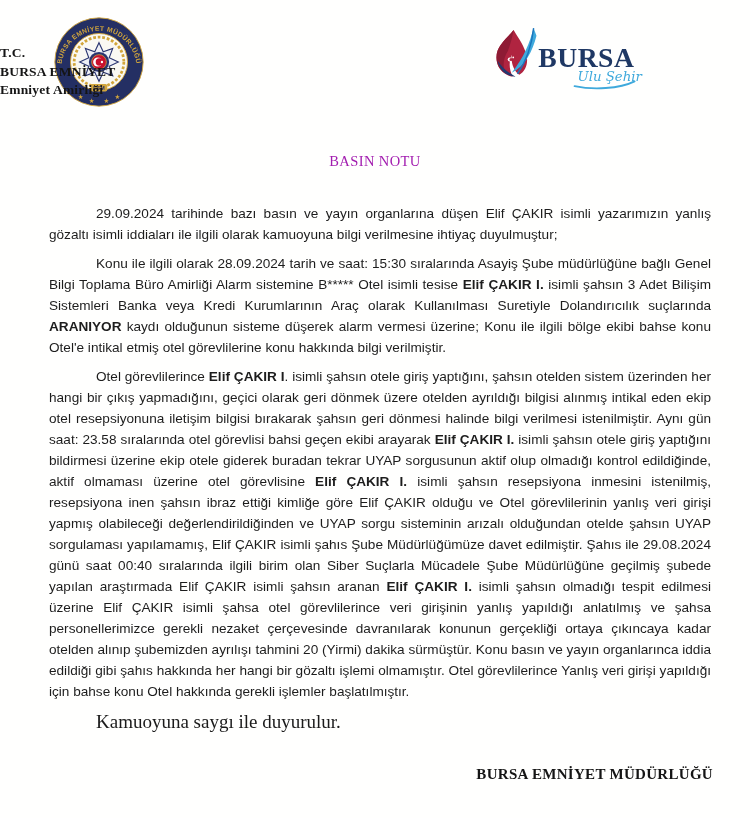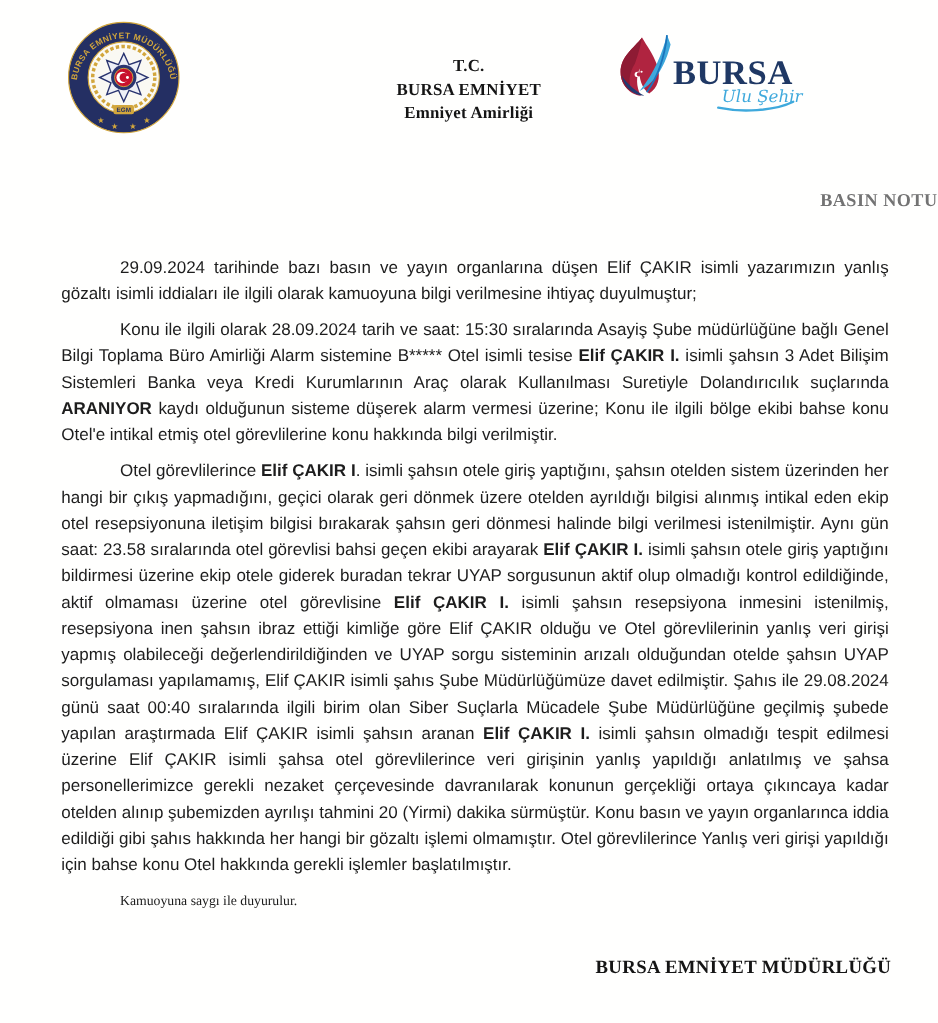--- a/index.html
+++ b/index.html
@@ -3,39 +3,39 @@
 <meta charset="utf-8">
 <style>
   html,body{margin:0;padding:0;background:#ffffff;}
   .page{
     position:relative;width:750px;height:818px;background:#fffffe;
     font-family:"Liberation Sans",sans-serif;color:#1d1d1d;overflow:hidden;
   }
   
   .emblem{position:absolute;left:53px;top:16px;width:92px;height:92px;}
   .gov-title{
-    position:absolute;left:0;right:0;top:44px;text-align:center;
+    position:absolute;left:0;right:0;top:44px;
     font-family:"Liberation Serif",serif;font-weight:bold;
     font-size:13.5px;line-height:18.5px;color:#151515;letter-spacing:.2px;
   }
   .city-logo{position:absolute;left:486px;top:26px;width:160px;height:67px;}
   
   .note-title{
-    position:absolute;left:0;right:0;top:153px;text-align:right;
-    font-family:"Liberation Serif",serif;font-weight:bold;font-size:14.5px;
-    letter-spacing:.4px;color:#737373;
+    position:absolute;left:0;right:0;top:153px;text-align:center;
+    font-family:"Liberation Serif",serif;font-weight:normal;font-size:14.5px;
+    letter-spacing:.4px;color:#a21caf;
   }
   .doc-body{
     position:absolute;left:49px;top:203px;width:662px;
     font-size:13.6px;line-height:21px;text-align:justify;color:#1d1d1d;
   }
   .doc-body p{margin:0 0 8px 0;text-indent:47px;}
   .doc-body b{font-weight:bold;}
   .closing{
-    margin-top:9px;font-family:"Liberation Serif",serif;font-size:11px;
+    margin-top:9px;font-family:"Liberation Serif",serif;font-size:19px;
     text-indent:47px;text-align:left;color:#1b1b1b;
   }
   .signature{
     position:absolute;right:37px;top:766px;
     font-family:"Liberation Serif",serif;font-weight:bold;font-size:15px;
     letter-spacing:.3px;color:#151515;
   }
 </style>
 </head>
 <body>

